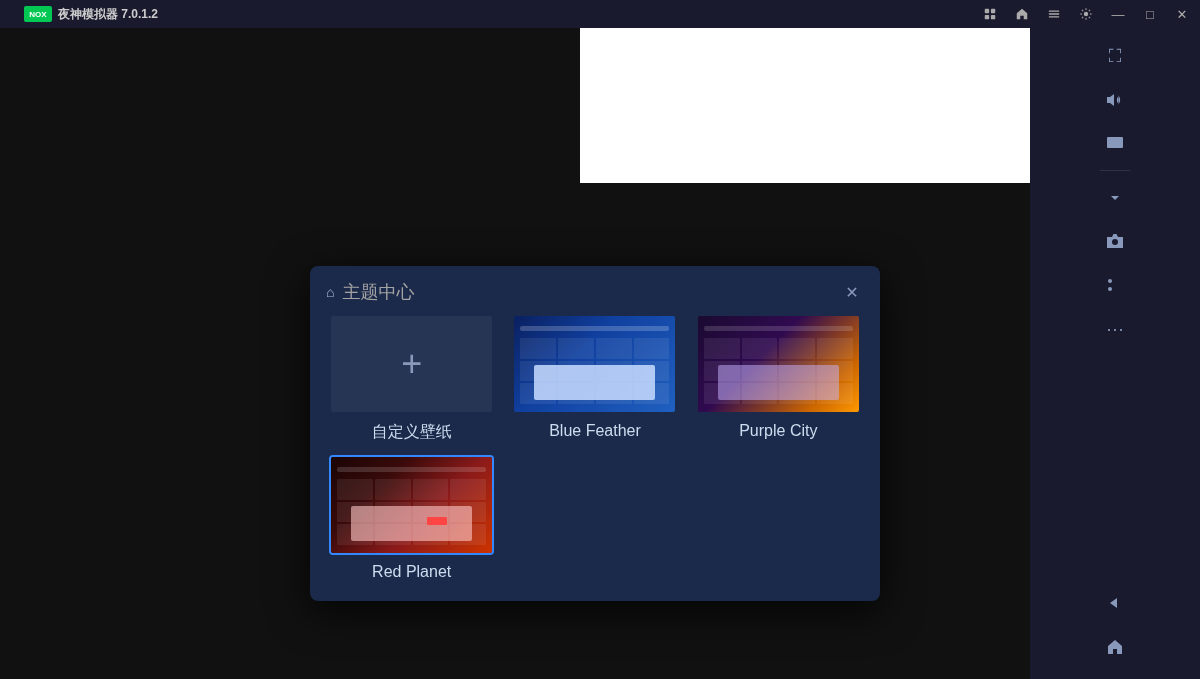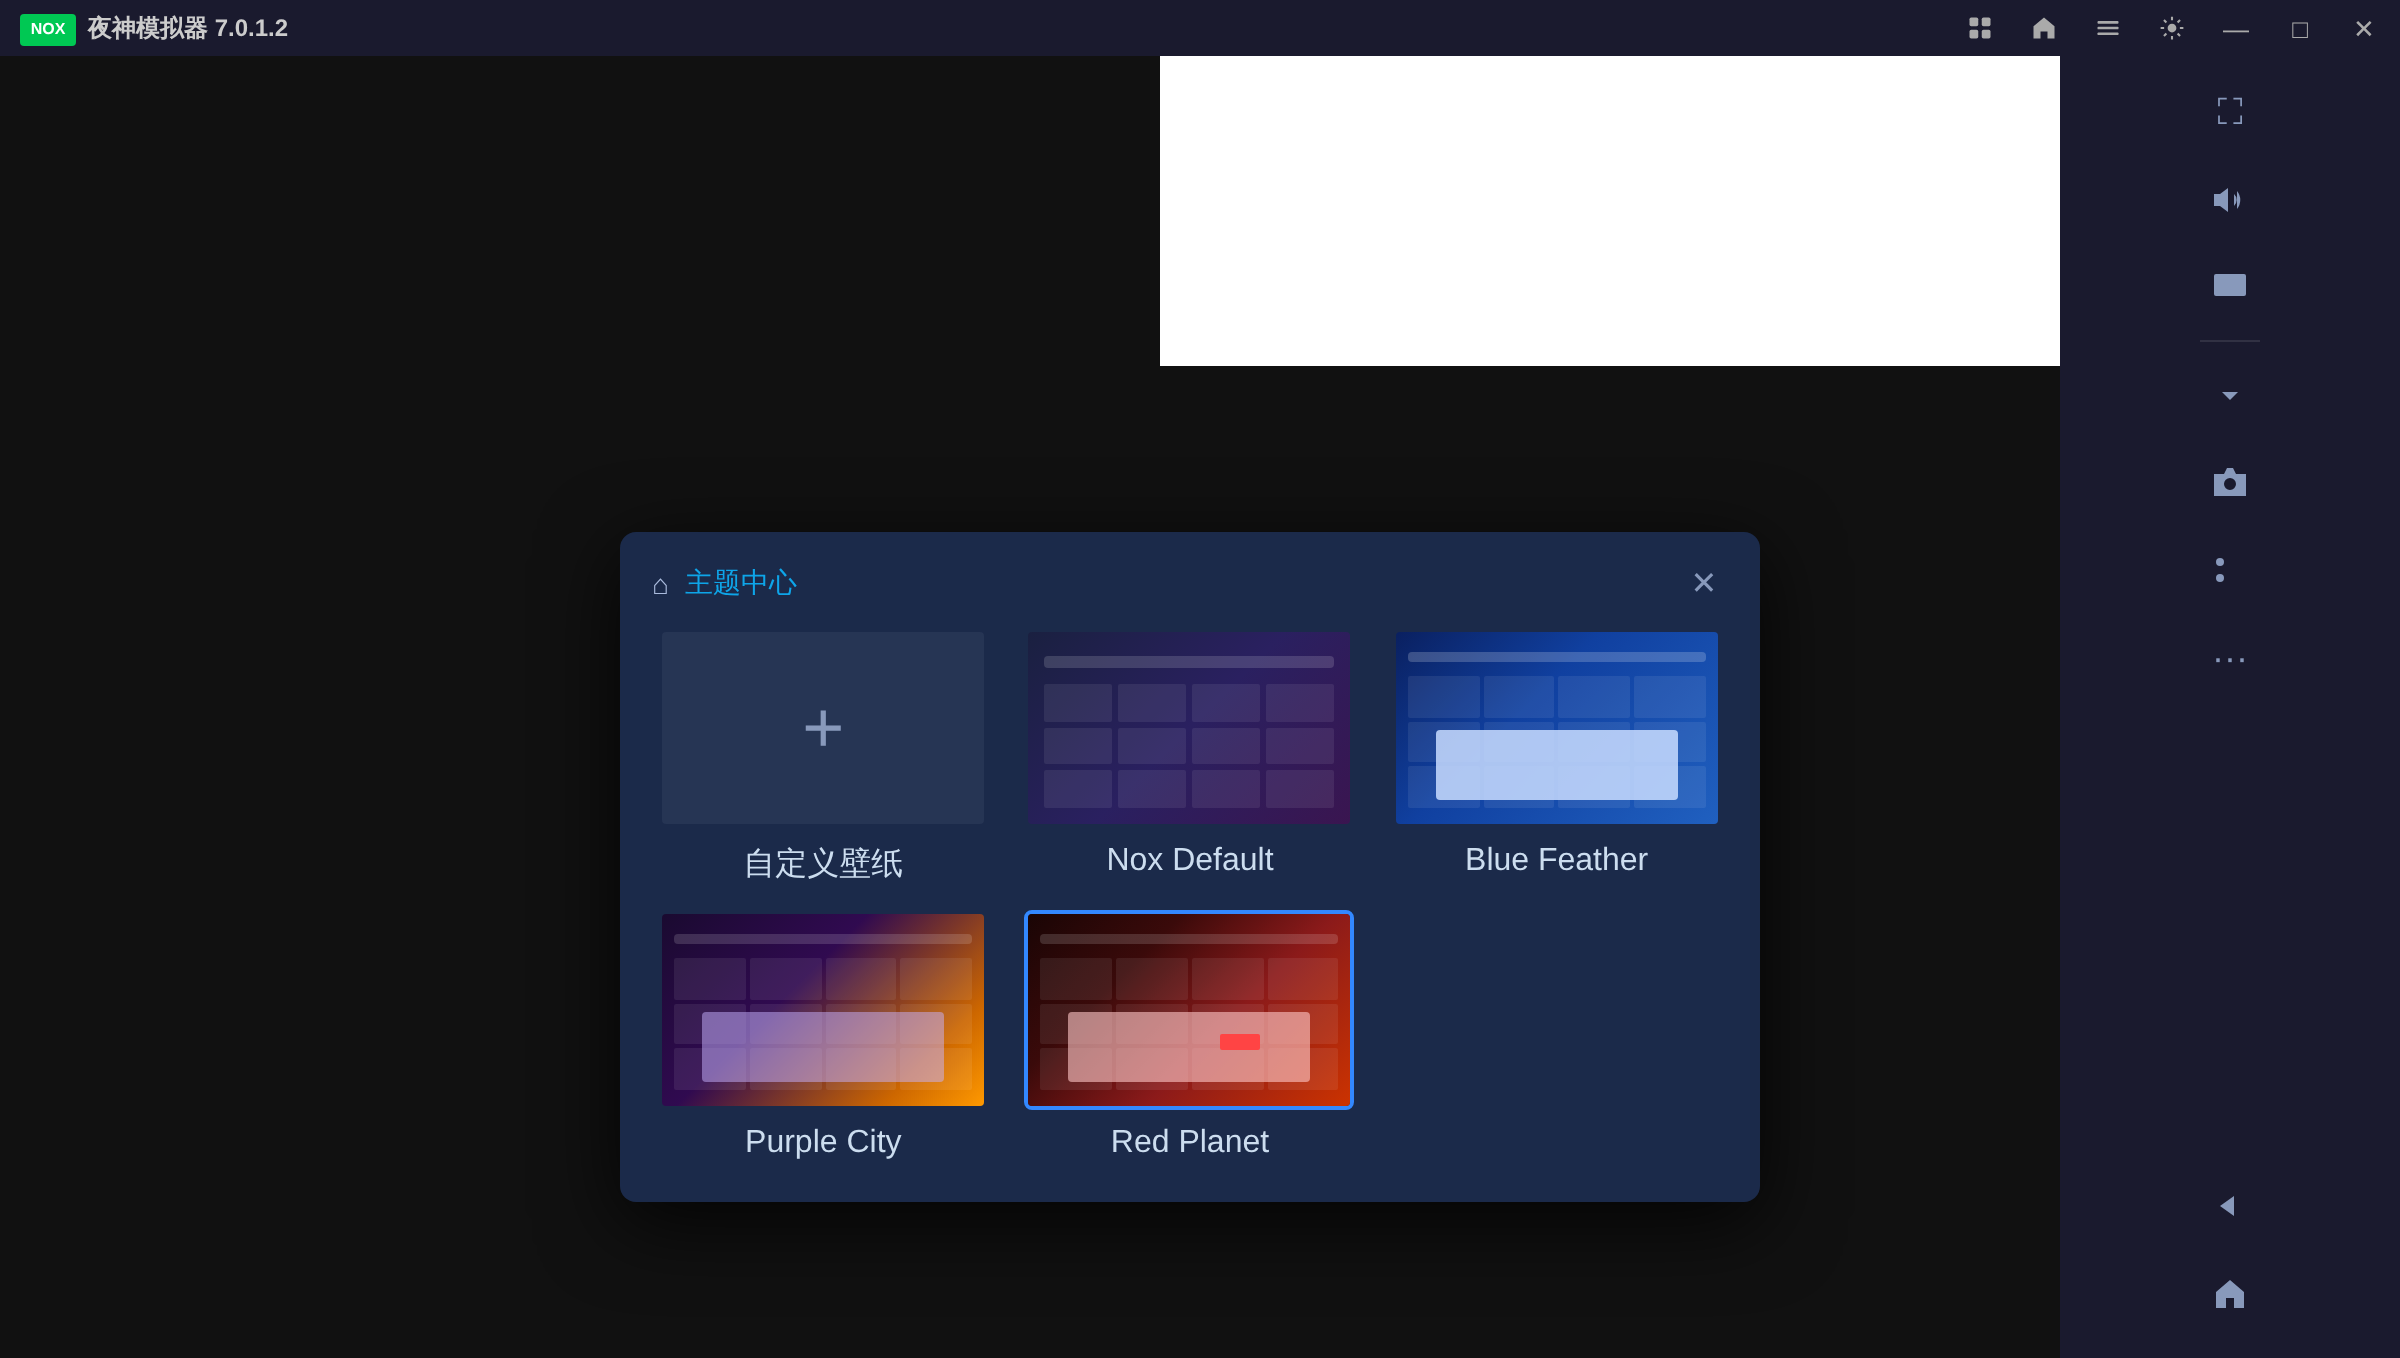--- a/index.html
+++ b/index.html
@@ -19,23 +19,23 @@
       top: 0; left: 0; right: 0;
       height: 28px;
       background: #1a1a2e;
       display: flex;
       align-items: center;
       justify-content: space-between;
       z-index: 100;
     }
     .title-bar-left {
       display: flex;
-      align-items: flex-end;
+      align-items: center;
       gap: 6px;
-      padding-left: 10px;
+      padding-left: 24px;
     }
     .nox-logo {
       width: 28px;
       height: 16px;
       background: #00c853;
       border-radius: 2px;
       display: flex;
       align-items: center;
       justify-content: center;
       font-size: 8px;
@@ -147,22 +147,22 @@
     .dialog-title-row {
       display: flex;
       align-items: center;
       gap: 8px;
     }
     .dialog-title-icon {
       color: #aabbdd;
       font-size: 14px;
     }
     .dialog-title {
-      color: #0ea5e9;
-      font-size: 14px;
+      color: #a3a3a3;
+      font-size: 18px;
       font-weight: 500;
     }
     .dialog-close {
       width: 24px; height: 24px;
       display: flex; align-items: center; justify-content: center;
       cursor: pointer;
       color: #8899bb;
       font-size: 16px;
       border-radius: 4px;
     }
@@ -447,42 +447,20 @@
 
         <div class="theme-item">
           <div class="theme-thumbnail">
             <div class="thumb-custom">
               <span class="plus-icon">+</span>
             </div>
           </div>
           <span class="theme-label">自定义壁纸</span>
         </div>
 
-        <div class="theme-item">
-          <div class="theme-thumbnail">
-            <div class="thumb-nox">
-              <div class="thumb-nox-bar"></div>
-              <div class="thumb-nox-grid">
-                <div class="thumb-cell"></div>
-                <div class="thumb-cell"></div>
-                <div class="thumb-cell"></div>
-                <div class="thumb-cell"></div>
-                <div class="thumb-cell"></div>
-                <div class="thumb-cell"></div>
-                <div class="thumb-cell"></div>
-                <div class="thumb-cell"></div>
-                <div class="thumb-cell"></div>
-                <div class="thumb-cell"></div>
-                <div class="thumb-cell"></div>
-                <div class="thumb-cell"></div>
-              </div>
-            </div>
-          </div>
-          <span class="theme-label">Nox Default</span>
-        </div>
 
         <div class="theme-item">
           <div class="theme-thumbnail">
             <div class="thumb-blue">
               <div class="thumb-blue-bar"></div>
               <div class="thumb-blue-grid">
                 <div class="thumb-cell"></div>
                 <div class="thumb-cell"></div>
                 <div class="thumb-cell"></div>
                 <div class="thumb-cell"></div>

